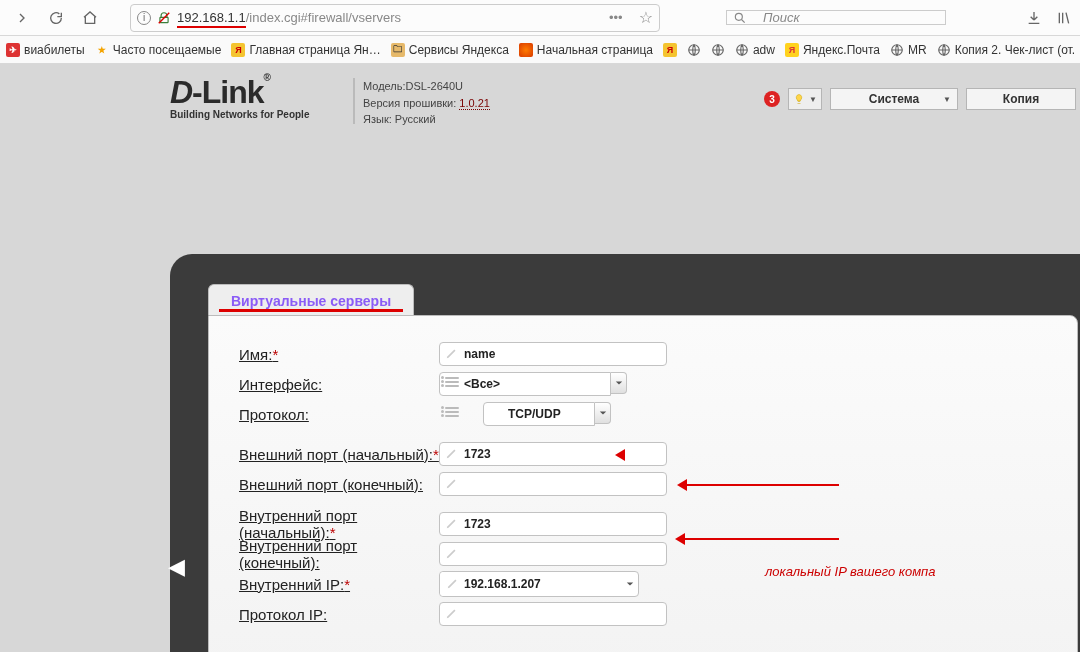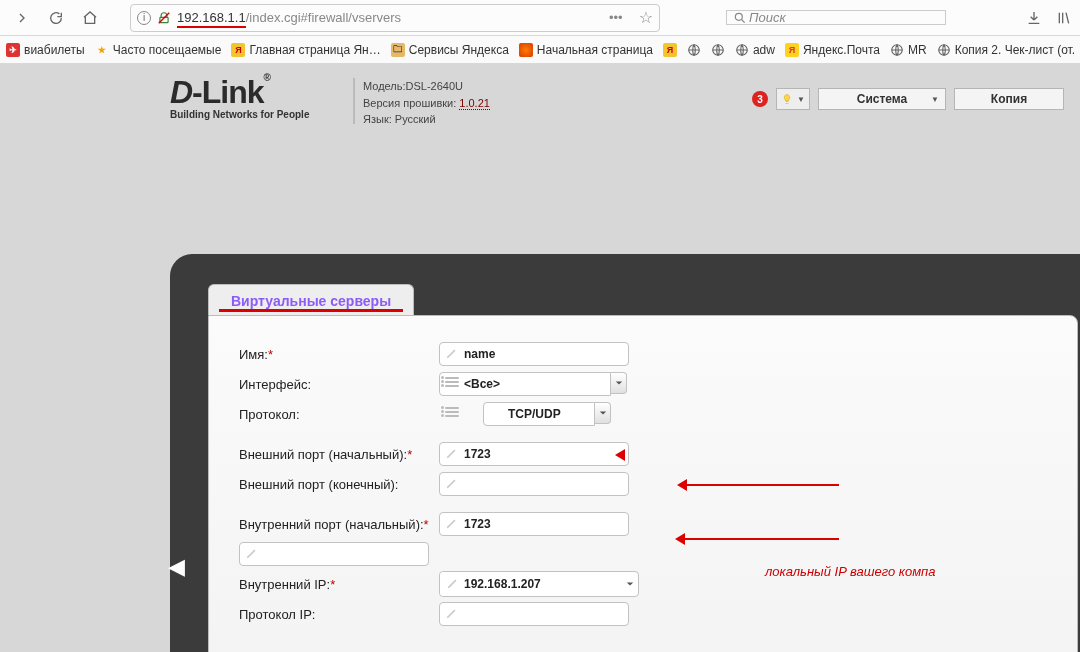--- a/index.html
+++ b/index.html
@@ -11,36 +11,36 @@
   .tb-btn svg { width:16px; height:16px; stroke:#666; fill:none; stroke-width:2; }
   .url-box { flex:1 1 auto; height:28px; border:1px solid #ccc; border-radius:4px; display:flex; align-items:center; padding:0 6px; gap:6px; font-size:13px; color:#555; max-width:530px; margin:0 60px 0 20px;}
   .url-box .info-ic { width:14px; height:14px; border:1px solid #888; border-radius:50%; display:flex; align-items:center; justify-content:center; font-size:10px; color:#666;}
   .url-box .lock-slash { width:14px; height:14px; display:inline-flex; align-items:center; justify-content:center;}
   .url-box .lock-slash svg{width:14px;height:14px;}
   .url-text { white-space:nowrap;text-align:center; }
   .url-host { color:#333; }
   .url-host-u { border-bottom:2px solid #d00; padding-bottom:1px;}
   .url-rest { color:#888; }
   .url-right { margin-left:auto; display:flex; gap:8px; align-items:center; color:#888;}
-  .search-box { flex:0 0 220px; height:15px; border:1px solid #ccc; border-radius:0; display:flex; align-items:center; padding:0 6px; gap:2px; color:#888; font-size:13px; font-style:italic;}
+  .search-box { flex:0 0 220px; height:15px; border:1px solid #ccc; border-radius:0; display:flex; align-items:center; padding:0 6px; gap:16px; color:#888; font-size:13px; font-style:italic;}
   .search-box svg{width:14px;height:14px;stroke:#888;fill:none;stroke-width:2;}
   .tb-right { margin-left:auto; display:flex; gap:14px; align-items:center; color:#666;}
   .tb-right svg{width:16px;height:16px;stroke:#666;fill:none;stroke-width:2;}
 
   
   .bookmarks-bar { height:28px; border-bottom:1px solid #d8d8d8; display:flex; align-items:center; gap:10px; padding:0 6px; background:#fafafa; font-size:12px; color:#333; overflow:hidden; white-space:nowrap;}
   .bm { display:flex; align-items:center; gap:4px; cursor:pointer;}
   .bm .fav { width:14px; height:14px; border-radius:2px; display:flex; align-items:center; justify-content:center; font-size:9px; font-weight:bold;}
   .fav-red{background:#d33;color:#fff;} .fav-y{background:#f4c430;color:#c00;} .fav-star{color:#f4a400;} .fav-globe svg{width:14px;height:14px;stroke:#666;fill:none;stroke-width:2;} .fav-fox{background:radial-gradient(circle,#ff7b00,#d93a00);} .fav-mail{background:#ffd21e;color:#d33;} .fav-folder{background:#e6b96a;}
 
   
   .page { background:#d7d7d7; height:calc(100% - 64px); position:relative; }
 
   
-  .header-strip { height:75px; padding:10px 12px 0 0; display:flex; align-items:flex-start; }
+  .header-strip { height:75px; padding:10px 0 0 0; display:flex; align-items:flex-start; }
   .logo-block { margin-left:170px; width:175px;}
   .logo-text { font-family: Impact, "Arial Black", sans-serif; font-size:32px; letter-spacing:-1px; color:#2b2b2b; font-weight:900; position:relative;}
   .logo-text .d { font-style:italic;}
   .logo-text .reg { font-size:10px; vertical-align:top; position:relative; top:-2px;}
   .logo-tag { font-size:10px; color:#333; font-weight:bold; margin-top:-2px;}
   .divider-v { width:2px; height:46px; background:#bababa; margin:4px 8px 0 8px;}
   .fw-info { font-size:11px; color:#444; line-height:1.5; padding-top:4px;}
   .fw-info .fw-ver { color:#7a0000; border-bottom:1px dotted #7a0000;}
   .hdr-right { margin-left:auto; display:flex; align-items:center; gap:8px; padding-right:4px; padding-top:14px;}
   .badge-3 { width:16px; height:16px; border-radius:50%; background:#d22; color:#fff; font-size:10px; display:flex; align-items:center; justify-content:center; font-weight:bold;}
@@ -52,25 +52,25 @@
 
   
   .card { position:absolute; left:170px; top:190px; right:-30px; background:#3b3b3b; border-radius:22px 0 0 0; padding:30px 0 0 38px; height:470px;}
   .card-title-row { display:flex; align-items:center; gap:24px;}
   .card-title { color:#fff; font-size:25px; font-weight:bold;}
   .tab { background:#eee; border-radius:6px 6px 0 0; padding:8px 22px 6px; font-size:14px; color:#8b5cf6; font-weight:bold; border:1px solid #bcbcbc; border-bottom:none; position:relative;}
   .tab-underline { position:absolute; left:10px; right:10px; bottom:3px; height:3px; background:#d00;}
   .panel { margin-top:0; background:linear-gradient(#fbfbfb,#f3f3f3); border:1px solid #bcbcbc; border-radius:0 8px 0 0; padding:24px 30px; min-height:360px; width:870px;}
   .row { display:flex; align-items:center; height:28px; margin-bottom:2px; }
   .row.gap-after{margin-bottom:12px;}
-  .lbl { width:200px; font-size:13px; color:#222;}
+  .lbl { width:200px; font-size:15px; color:#222;text-decoration:underline;}
   .req { color:#b00;}
   .field-wrap { position:relative; }
   .field { height:24px; border:1px solid #c2c2c2; border-radius:4px; background:#fff; display:flex; align-items:center; padding:0 6px 0 24px; font-size:12px; font-weight:bold; color:#222; }
-  .field.w190{width:190px;}
+  .field.w190{width:228px;}
   .field.w175{width:172px;}
   .field.w110{width:112px;margin-left:44px;}
   .field .pencil{position:absolute; left:6px; top:4px; width:14px;height:14px;}
   .field .pencil svg{width:14px;height:14px;fill:#ccc;}
   .list-ic{position:absolute; left:6px; top:5px; width:14px;height:14px; display:flex; flex-direction:column; gap:2px;}
   .list-ic span{height:2px;background:#bbb;border-radius:1px; position:relative;}
   .list-ic span::before{content:"";position:absolute;left:-4px;top:-1px;width:3px;height:3px;background:#bbb;border-radius:50%;}
   .dd-car { width:16px; height:22px; border:1px solid #c2c2c2; border-left:none; border-radius:0 4px 4px 0; display:flex; align-items:center; justify-content:center; background:linear-gradient(#fff,#e0e0e0);}
   .dd-car svg{width:8px;height:8px;fill:#555;}
   .combo { display:flex; }
@@ -349,20 +349,21 @@
             <div class="field w190">
               <span class="pencil"><svg viewBox="0 0 24 24">
                   <path d="M3 21l3-1 12-12-2-2L4 18l-1 3z"></path>
                 </svg></span>
               <span>1723</span>
             </div>
           </div>
       </div>
 
       <div class="row">
+        <div class="lbl">Внутренний порт (конечный):</div>
         <div class="field-wrap">
             <div class="field w190">
               <span class="pencil"><svg viewBox="0 0 24 24">
                   <path d="M3 21l3-1 12-12-2-2L4 18l-1 3z"></path>
                 </svg></span>
               <span></span>
             </div>
           </div>
       </div>
 

